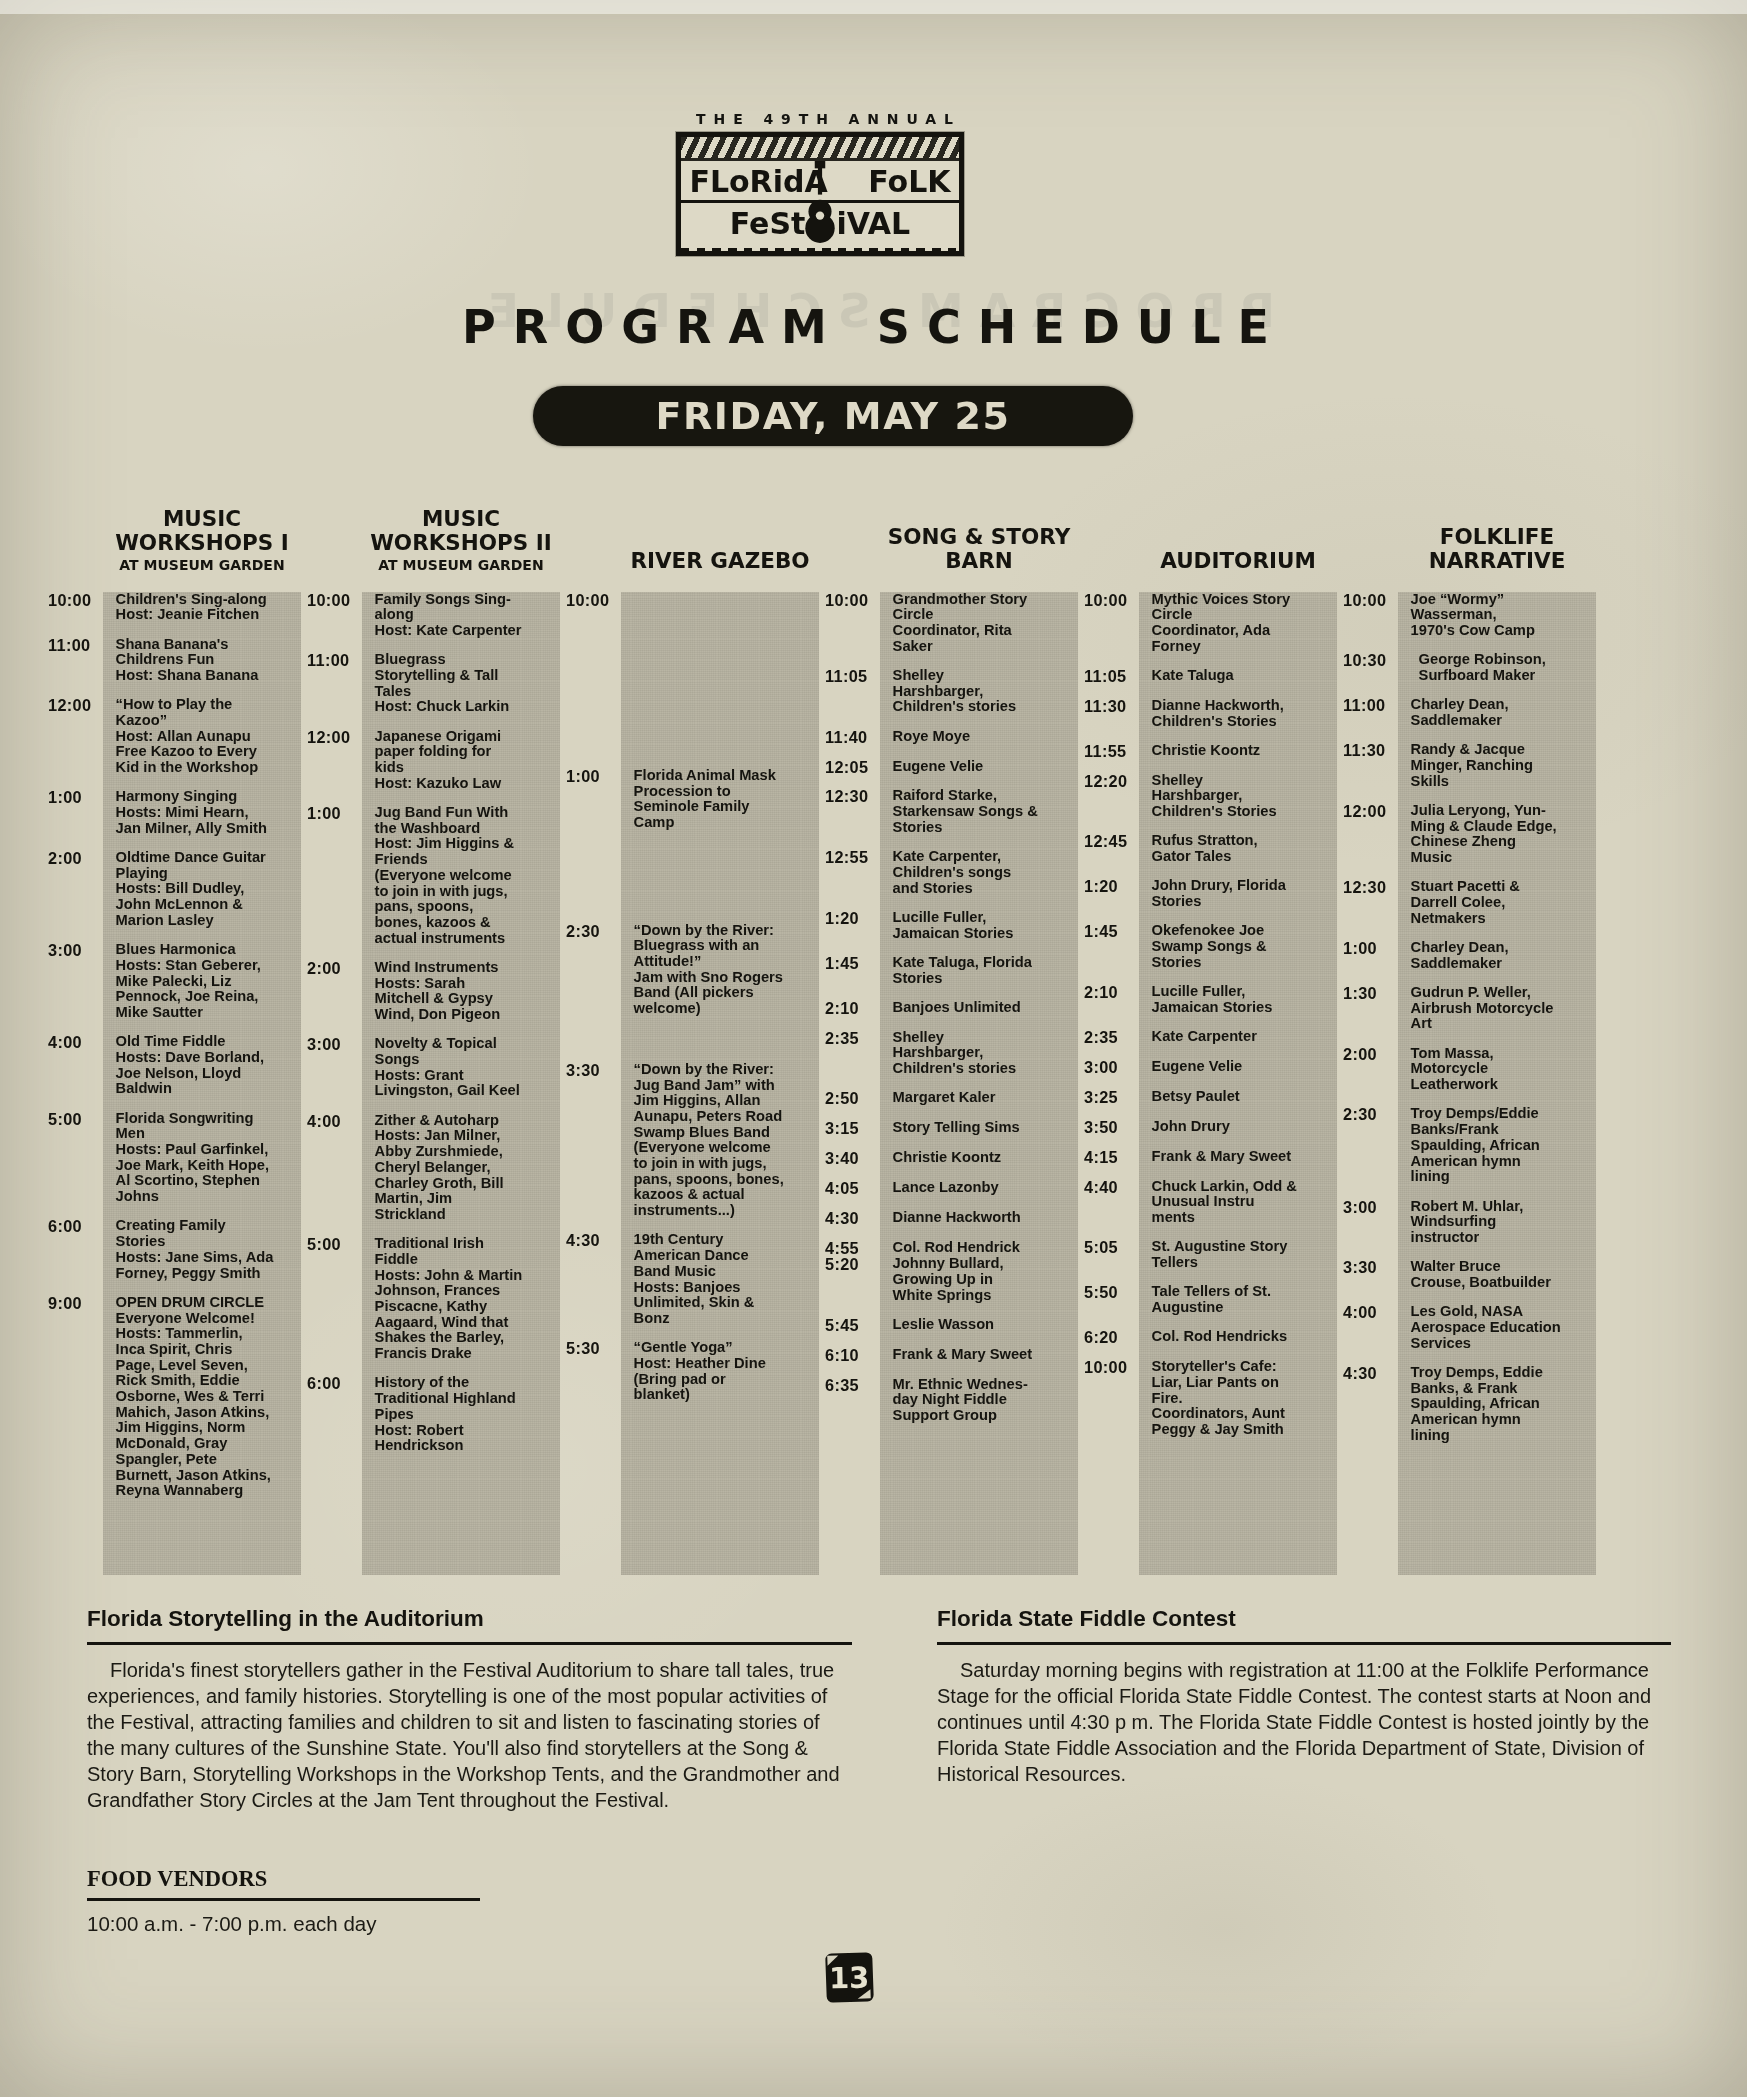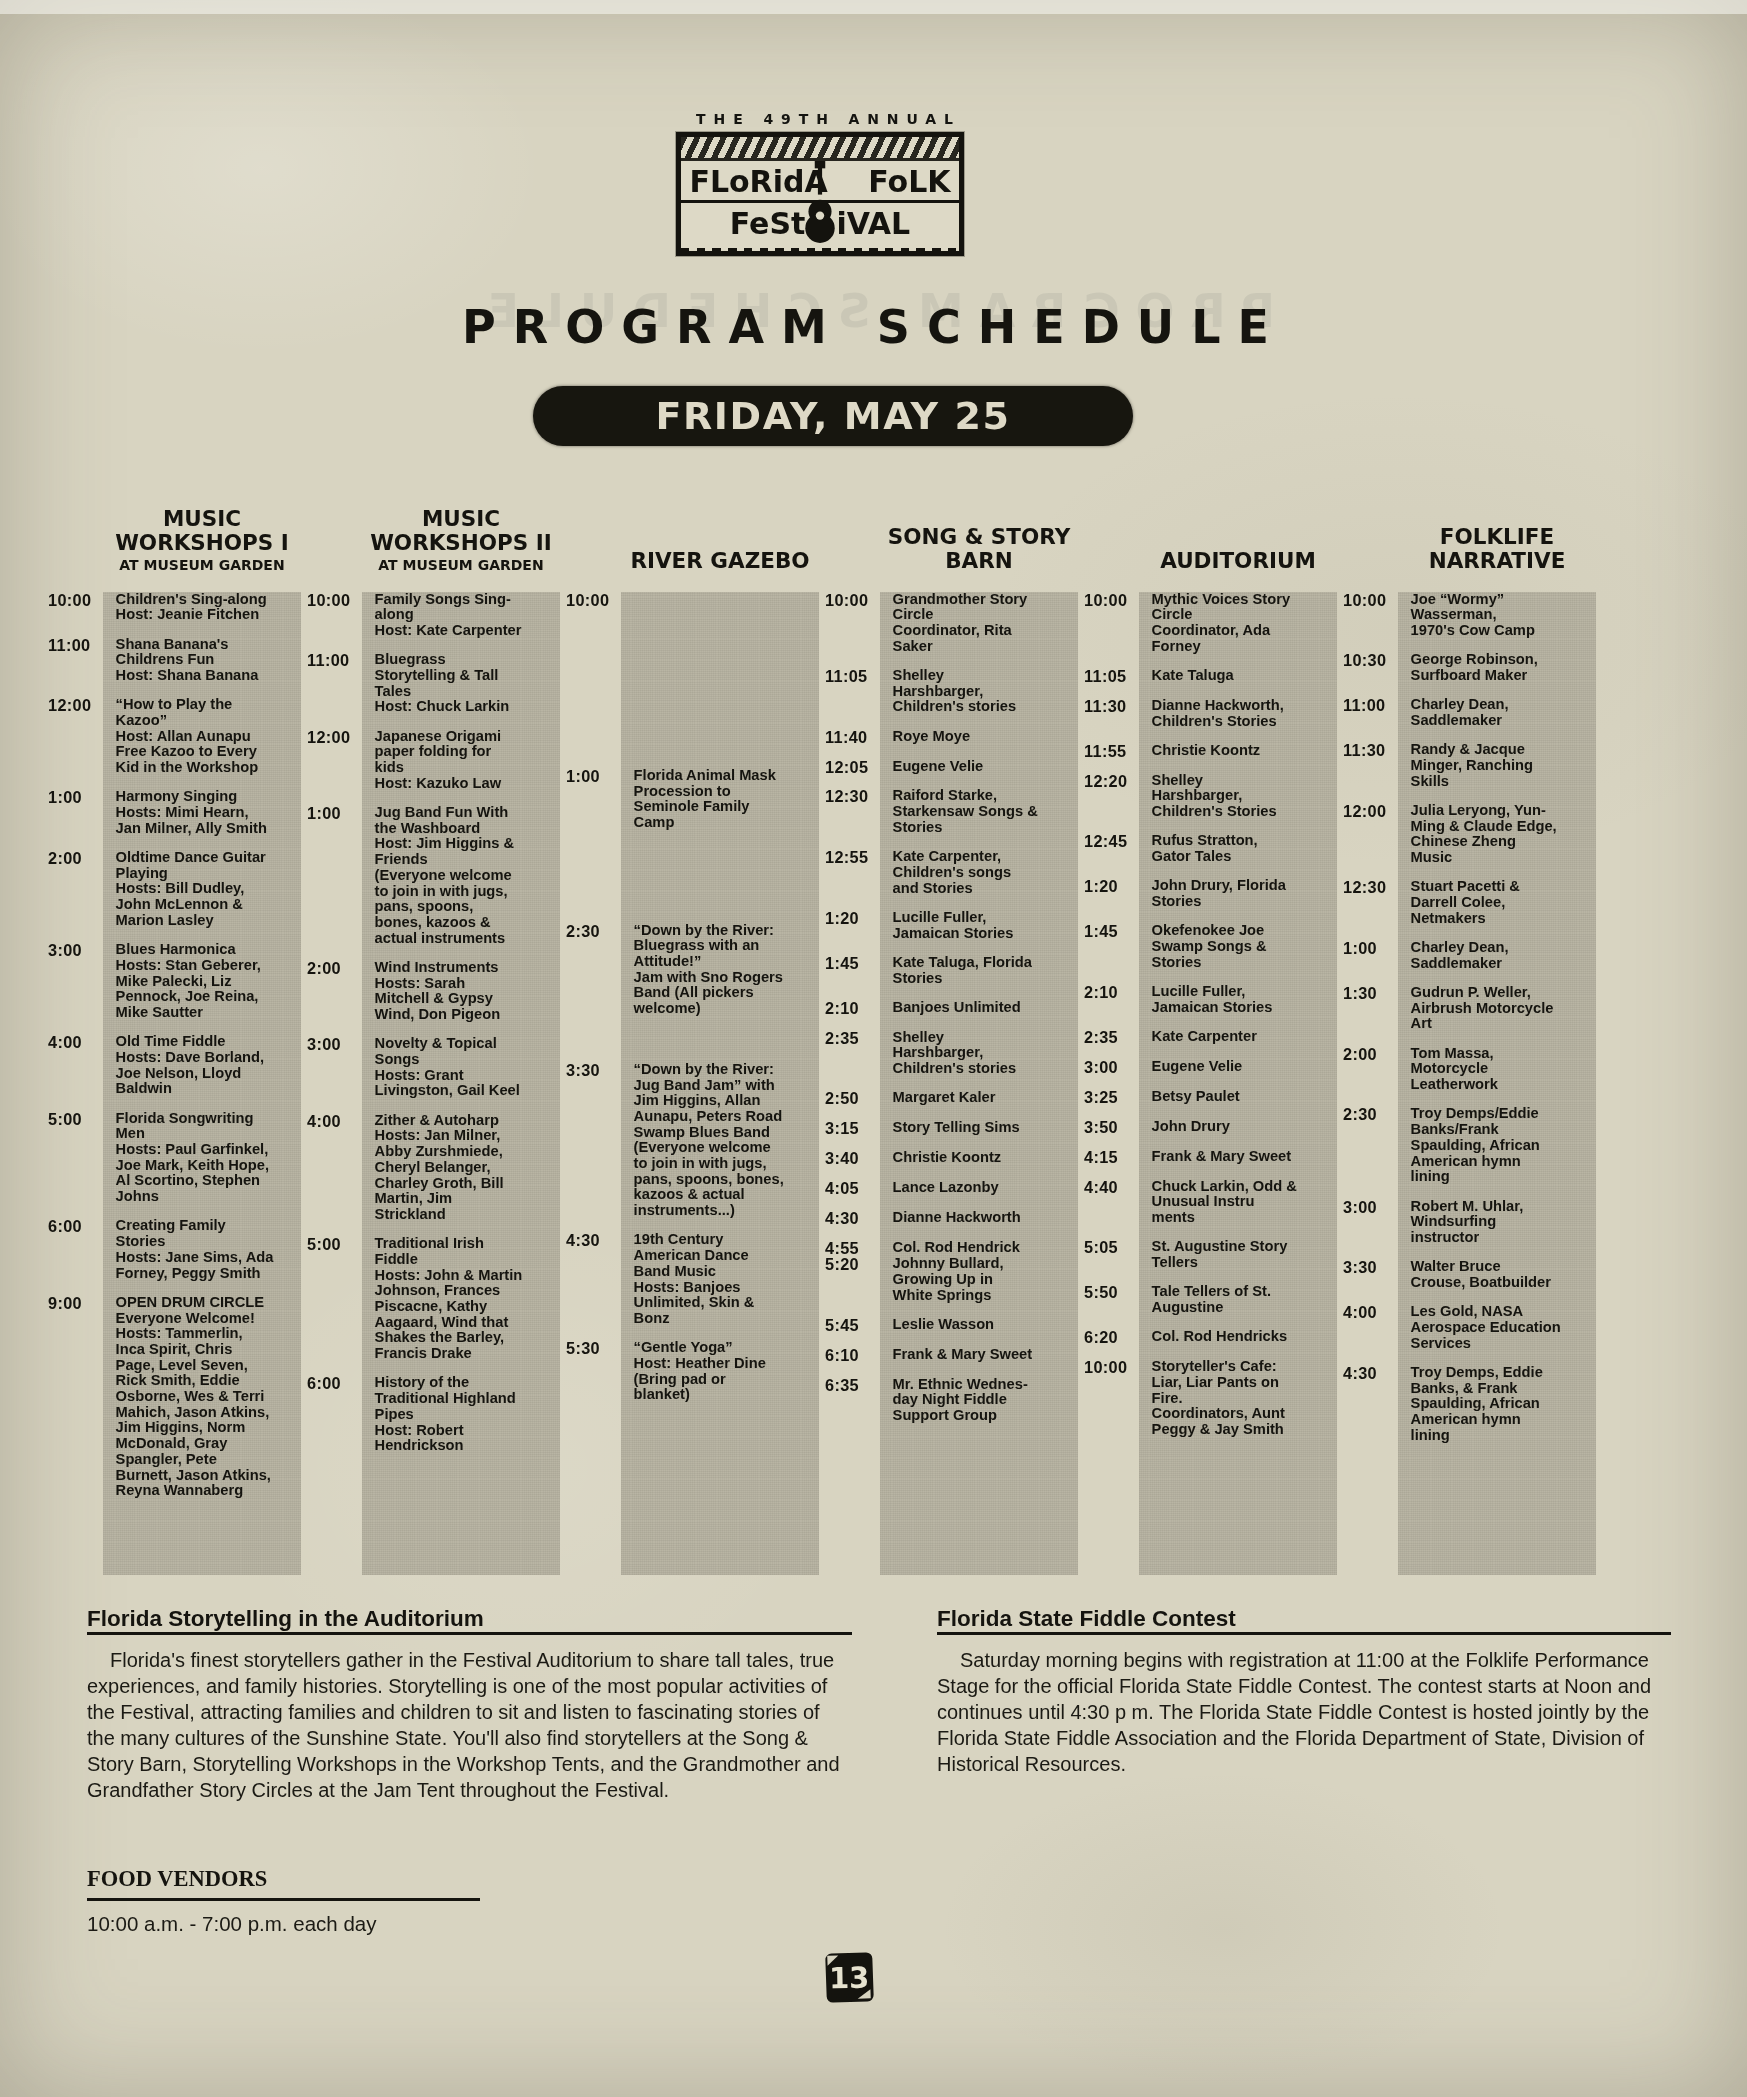--- a/index.html
+++ b/index.html
@@ -109,21 +109,21 @@
     font-weight:bold;font-size:14.7px;line-height:15.7px;
     white-space:pre-line;color:#15140f;
     font-family:"Liberation Sans",sans-serif;
   }
   
   .note{position:absolute;}
   .note-left{left:87px;top:1606px;width:765px;}
   .note-right{left:937px;top:1606px;width:734px;}
   .note-head{
     font-family:"Liberation Sans",sans-serif;font-weight:bold;font-size:22.5px;
-    padding-bottom:0;border-bottom:3.7px solid #15140f;color:#15140f;
+    padding-bottom:10px;border-bottom:3.7px solid #15140f;color:#15140f;
   }
   .note-body{
     margin-top:11.5px;font-size:20px;line-height:26px;color:#1b1a14;
     text-indent:23px;font-family:"Liberation Sans",sans-serif;
   }
   .food{position:absolute;left:87px;top:1866px;width:393px;}
   .food-head{
     font-family:Liberation Serif, serif;font-weight:bold;font-size:22.5px;
     padding-bottom:6.3px;border-bottom:3.7px solid #15140f;color:#15140f;
   }
@@ -629,21 +629,21 @@
 NARRATIVE</div>
         </div>
         <div class="col-body">
           <div class="shade"></div>
           <div class="event" style="margin-top: 11.5px;">
             <div class="time">10:00</div>
             <div class="etext">Joe “Wormy”
 Wasserman,
 1970's Cow Camp</div>
           </div>
-          <div class="event" style="margin-top: 13.6px;">
+          <div class="event" style="margin-top: 13.6px; gap: 8px;">
             <div class="time">10:30</div>
             <div class="etext">George Robinson,
 Surfboard Maker</div>
           </div>
           <div class="event" style="margin-top: 13.6px;">
             <div class="time">11:00</div>
             <div class="etext">Charley Dean,
 Saddlemaker</div>
           </div>
           <div class="event" style="margin-top: 13.6px;">

